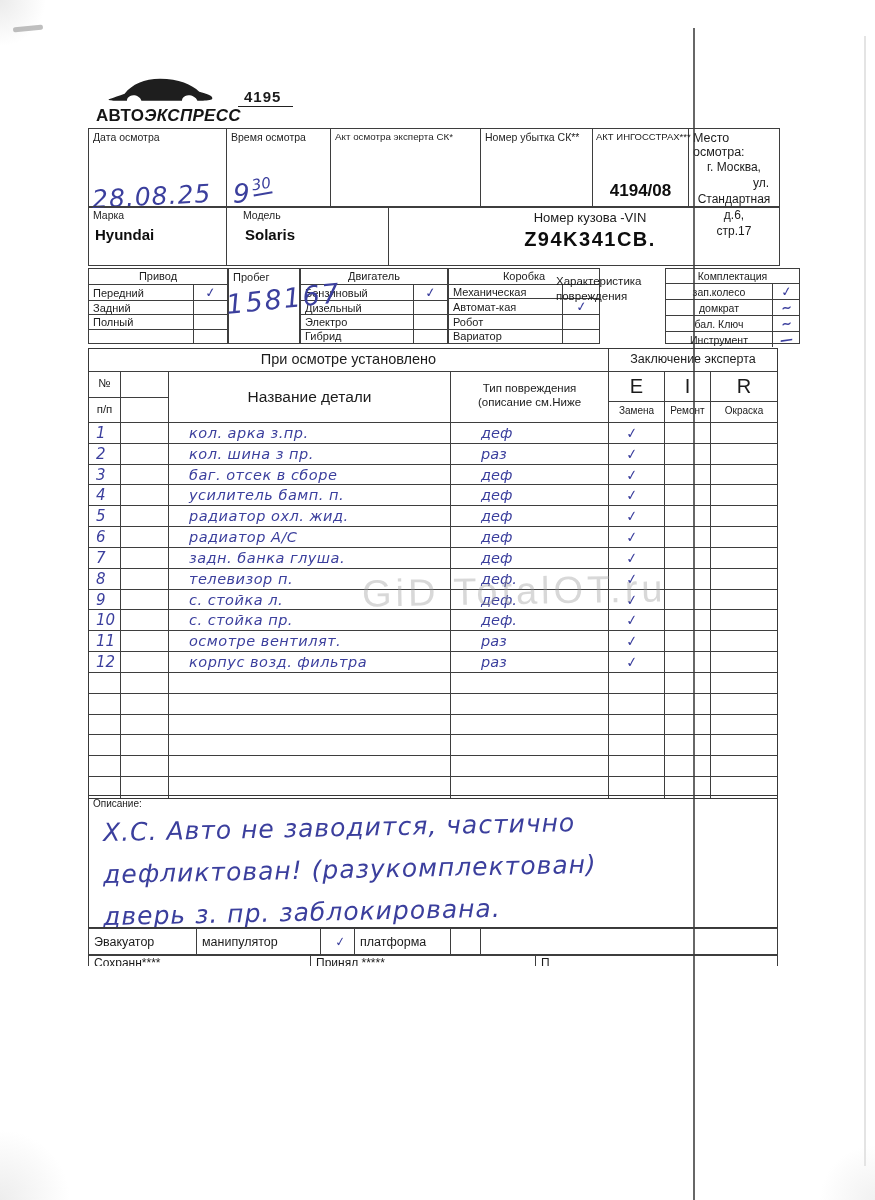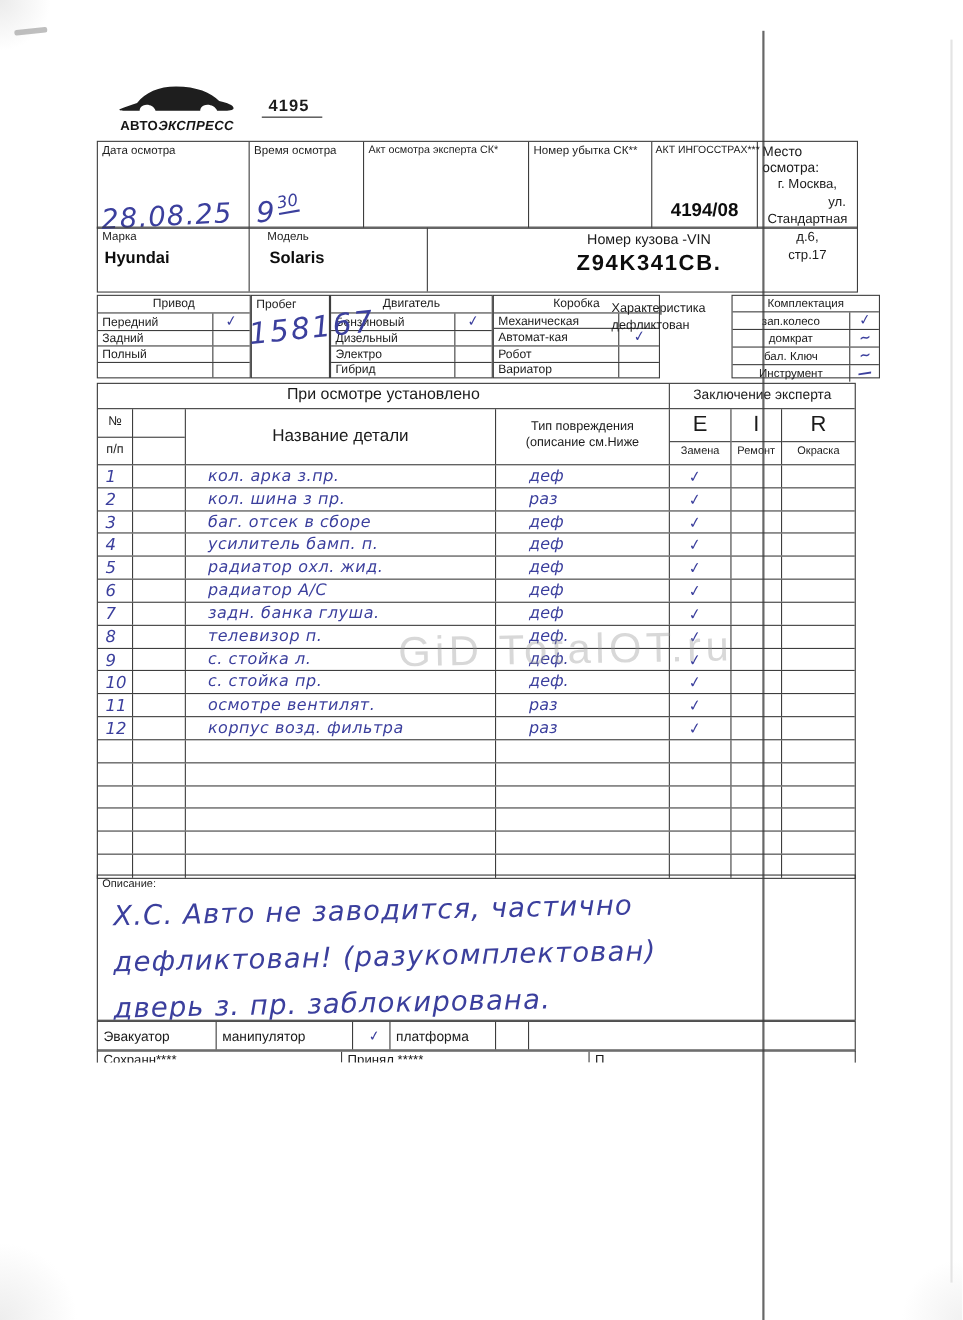--- a/index.html
+++ b/index.html
@@ -9,21 +9,21 @@
           radial-gradient(circle at 0% 0%, #ebebeb 0, rgba(255,255,255,0) 46px),
           radial-gradient(circle at 0% 100%, #ededed 0, rgba(255,255,255,0) 70px),
           radial-gradient(circle at 100% 100%, #f1f1f1 0, rgba(255,255,255,0) 55px),
           #ffffff;}
   .abs{position:absolute;box-sizing:border-box;}
   .hw{font-family:"DejaVu Sans",sans-serif;font-style:italic;color:#3b3f9d;}
   .mark{font-weight:bold;display:inline-block;transform:rotate(-8deg);}
 
   
   .logo{left:96px;top:74px;width:130px;text-align:center;}
-  .logo-text{font-size:12px;letter-spacing:.3px;margin-top:-2px;color:#151515;}
+  .logo-text{font-size:17px;letter-spacing:.3px;margin-top:-2px;color:#151515;}
   .logo-text b{font-style:normal;}
   .logo-text i{font-weight:600;}
   .titlebar{left:238px;top:88px;width:470px;display:flex;align-items:baseline;gap:34px;}
   .doc-title{font-size:15px;color:#202020;}
   .doc-num{font-size:15px;font-weight:bold;border-bottom:1.6px solid #222;padding:0 12px 1px 6px;letter-spacing:1px;}
 
   
   .frame{border:1.6px solid #3e3e3e;}
   .cell{box-sizing:border-box;border-right:1.2px solid #3e3e3e;position:relative;}
   .cell.last{border-right:none;}
@@ -254,21 +254,21 @@
         </div>
         <div class="opt-row">
           <div class="opt-label">Вариатор</div>
           <div class="opt-check"></div>
         </div>
       </div>
   </div>
 
   <div class="abs damage-ch">
     <div>Характеристика</div>
-    <div>дефликтован</div>
+    <div>повреждения</div>
   </div>
 
   <div id="equipment" class="abs opt-block">
     <div class="opt-title" style="font-size:10.5px">Комплектация</div>
     <div style="display:flex;flex-direction:column;flex:1">
         <div class="opt-row">
           <div class="opt-label">зап.колесо</div>
           <div class="opt-check">
             <div class="hw mark">✓</div>
           </div>

